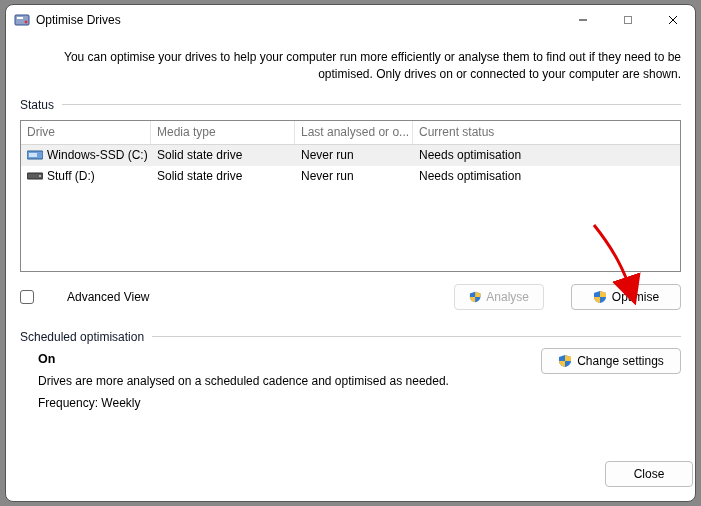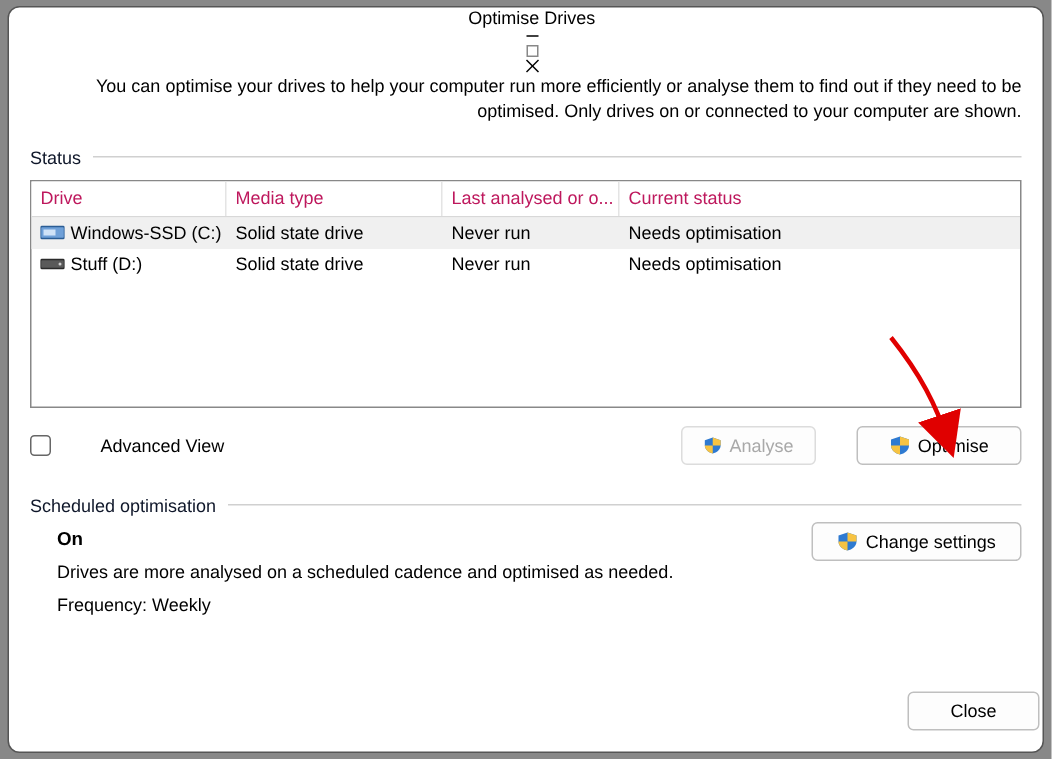--- a/index.html
+++ b/index.html
@@ -3,34 +3,34 @@
 <meta charset="utf-8">
 <style>
   * { box-sizing: border-box; font-family: "Segoe UI", Tahoma, sans-serif; }
   body { margin: 0; background: #888; width: 701px; height: 506px; overflow: hidden; }
   .window {
     position: absolute; left: 5px; top: 4px; width: 691px; height: 498px;
     background: #fff; border: 1px solid #555; border-radius: 8px;
     display: flex; flex-direction: column;
   }
   .titlebar {
-    height: 30px; display: flex; align-items: center; padding-left: 8px; flex-direction: column;
+    height: 30px; display: flex; align-items: center; padding-left: 8px;
   }
   .titlebar .app-icon { width: 16px; height: 16px; margin-right: 6px; }
   .titlebar .title { font-size: 12px; color: #000; }
   .titlebar .spacer { flex: 1; }
   .tb-btn { width: 45px; height: 30px; display:flex; align-items:center; justify-content:center; }
   .content { padding: 10px 14px 0 14px; flex:1; display:flex; flex-direction:column; }
   .desc { font-size: 12px; color:#000; line-height:1.45; margin-top:4px; margin-bottom:14px;text-align:right; }
   .section-label { font-size: 12px; color:#0f172a; }
   .hr-line { flex:1; height:1px; background:#d0d0d0; margin-left:8px; }
   .section-head { display:flex; align-items:center; margin-bottom:8px; }
   .table-wrap { border:1px solid #888; height:152px; }
   .thead { display:flex; background:#fff; border-bottom:1px solid #d8d8d8; height:24px; align-items:center; }
-  .th { font-size:12px; color:#be185d; padding-left:6px; border-right:1px solid #e4e4e4; height:100%; display:flex; align-items:center; }
+  .th { font-size:12px; color:#737373; padding-left:6px; border-right:1px solid #e4e4e4; height:100%; display:flex; align-items:center; }
   .th.c0 { width:130px; }
   .th.c1 { width:144px; }
   .th.c2 { width:118px; }
   .th.c3 { flex:1; border-right:none; }
   .row { display:flex; height:21px; align-items:center; font-size:12px; }
   .row.sel { background:#f0f0f0; }
   .td { padding-left:6px; display:flex; align-items:center; gap:4px; }
   .td.c0 { width:130px; }
   .td.c1 { width:144px; }
   .td.c2 { width:118px; }

